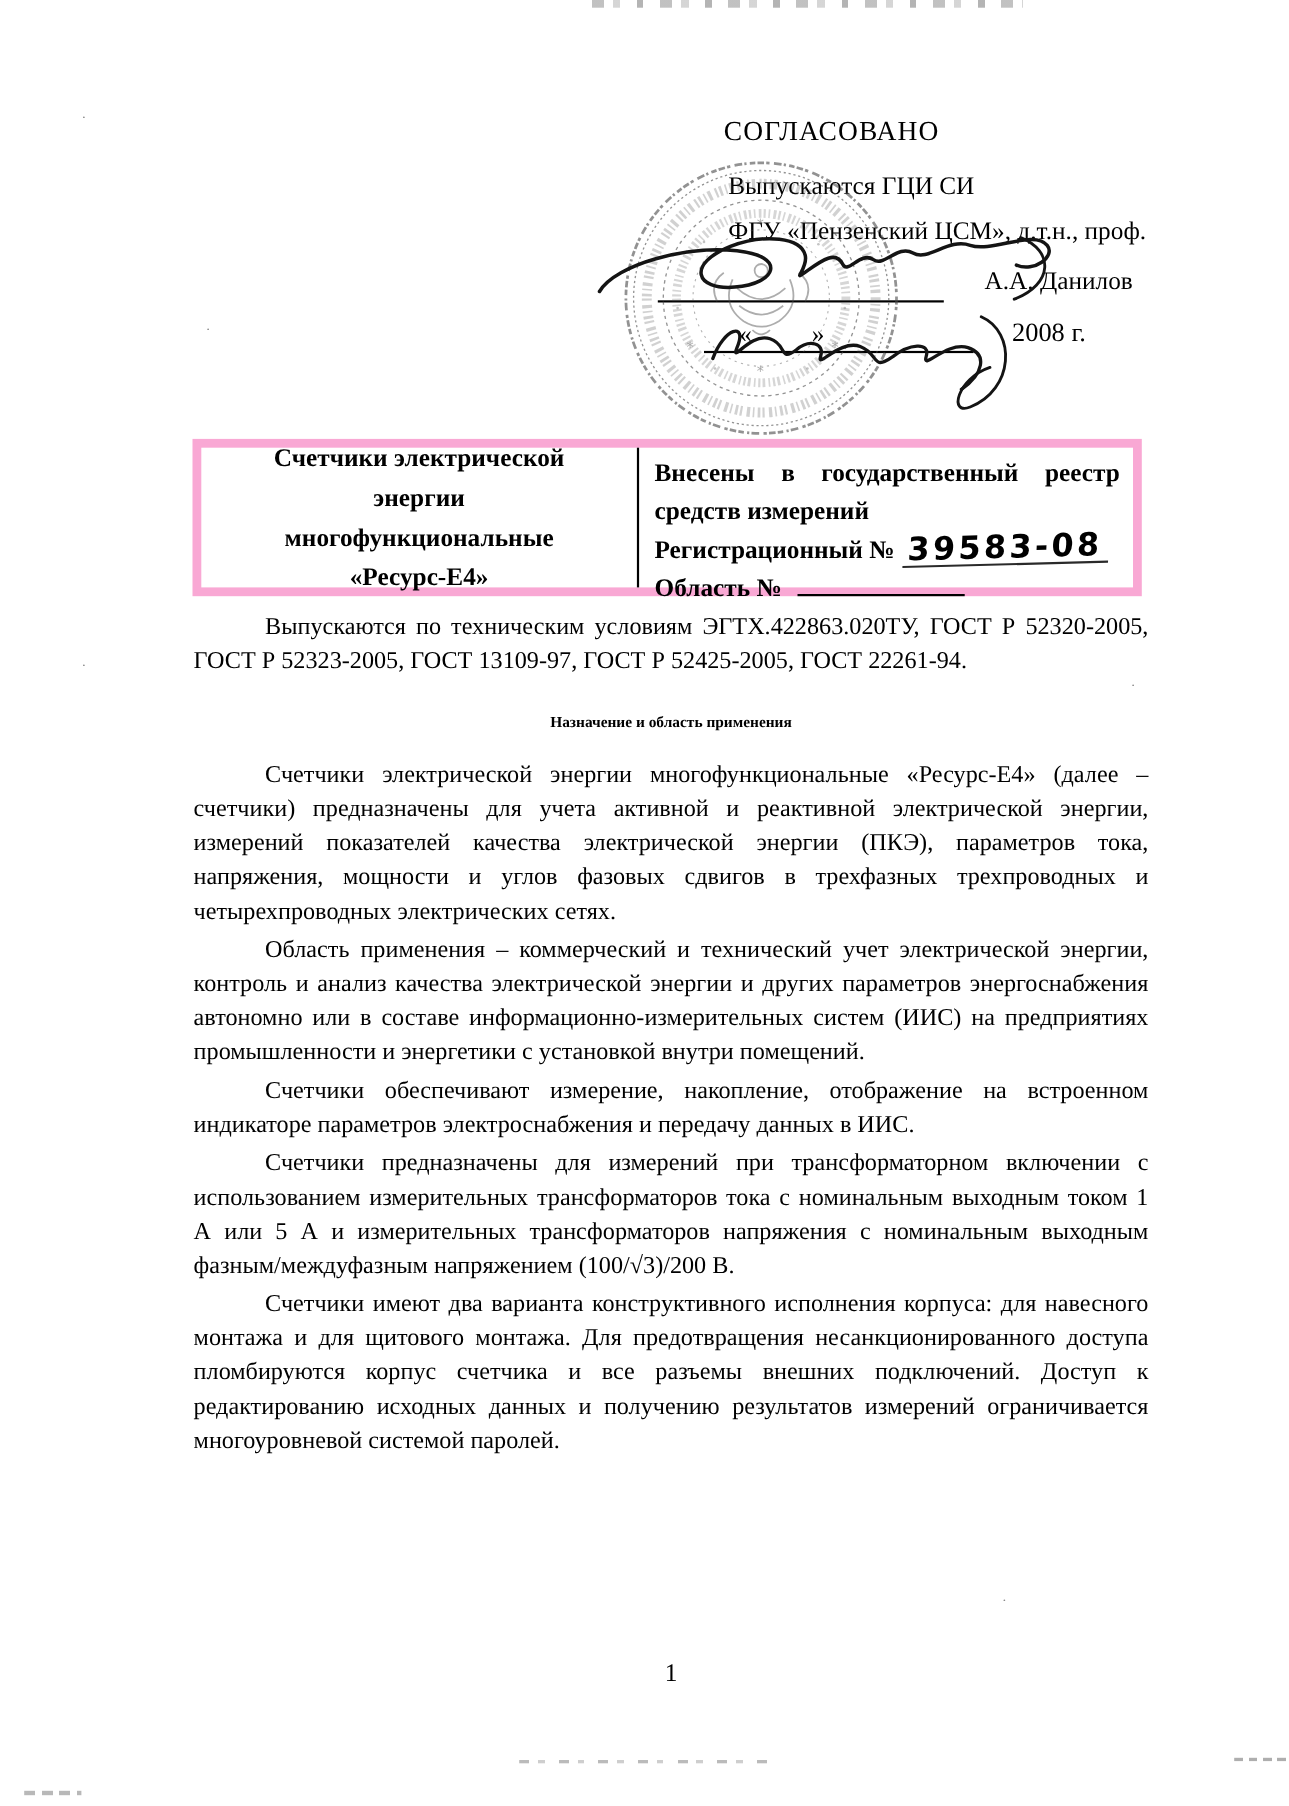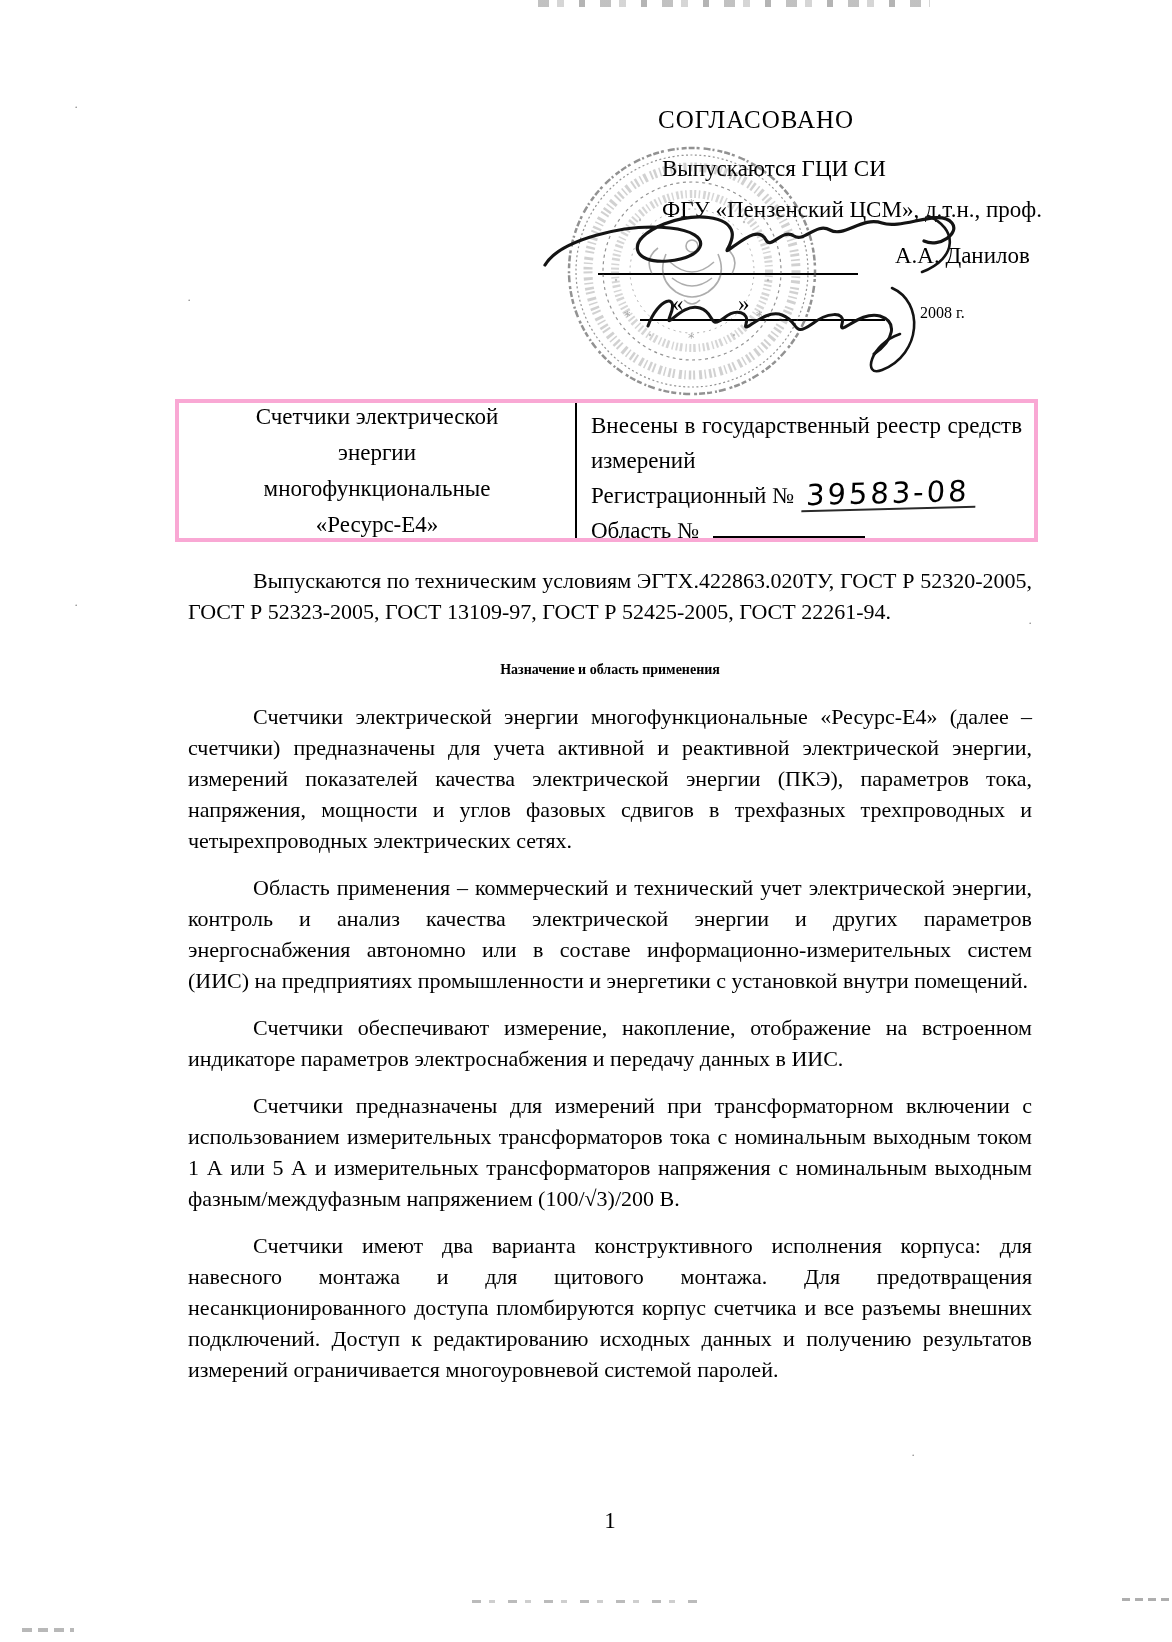--- a/index.html
+++ b/index.html
@@ -36,27 +36,27 @@
   
   .abs{position:absolute;white-space:nowrap;margin-left:31px;}
   .approval-status{left:627px;top:106px;font-size:25px;letter-spacing:1px;}
   .approval-title{left:631px;top:156px;font-size:23px;}
   .approval-org{left:631px;top:197px;font-size:23px;text-align:right;}
   .approver-name{left:864px;top:243px;font-size:23px;}
   .sig-underline{position:absolute;left:598px;top:273px;width:260px;height:2px;background:#000;}
   .date-quote-open{left:641px;top:291px;font-size:23px;}
   .date-quote-close{left:707px;top:291px;font-size:23px;}
   .date-underline{position:absolute;left:640px;top:319px;width:245px;height:2px;background:#000;}
-  .approval-year{left:889px;top:304px;font-size:16px;}
+  .approval-year{left:889px;top:290px;font-size:24px;}
   
   .overlay-svg{position:absolute;left:520px;top:130px;width:520px;height:300px;pointer-events:none;}
   
   .reg-table{
     position:absolute;left:175px;top:399px;width:863px;height:143px;
-    display:flex;border:4px solid #f9a8d4;box-sizing:border-box;
+    display:flex;border:8px solid #f9a8d4;box-sizing:border-box;font-weight:bold;
   }
   .reg-left{
     width:398px;box-sizing:border-box;border-right:2px solid #000;
     display:flex;align-items:center;justify-content:center;
     text-align:center;font-size:23px;line-height:36px;padding:0 46px;
   }
   .reg-right{
     flex:1;box-sizing:border-box;padding:5px 12px 0 14px;
     font-size:23px;line-height:35px;
   }
@@ -73,21 +73,21 @@
   .blank-line{
     display:inline-block;width:152px;height:3px;border-bottom:2px solid #000;
     margin-left:14px;vertical-align:baseline;
   }
   
   .content{
     position:absolute;left:172px;top:0;width:876px;
     padding-top:549px;
     font-size:22px;line-height:31px;
   }
-  .para{margin:16px;text-indent:65px;text-align:justify;}
+  .para{margin:4px;text-indent:65px;text-align:justify;}
   .section-title{
     text-align:center;font-weight:bold;font-size:14px;
     margin:27px 0 15px 0;
   }
   .page-number{
     position:absolute;left:172px;top:1508px;width:876px;
     text-align:center;font-size:23px;
   }
 </style>
 </head>

